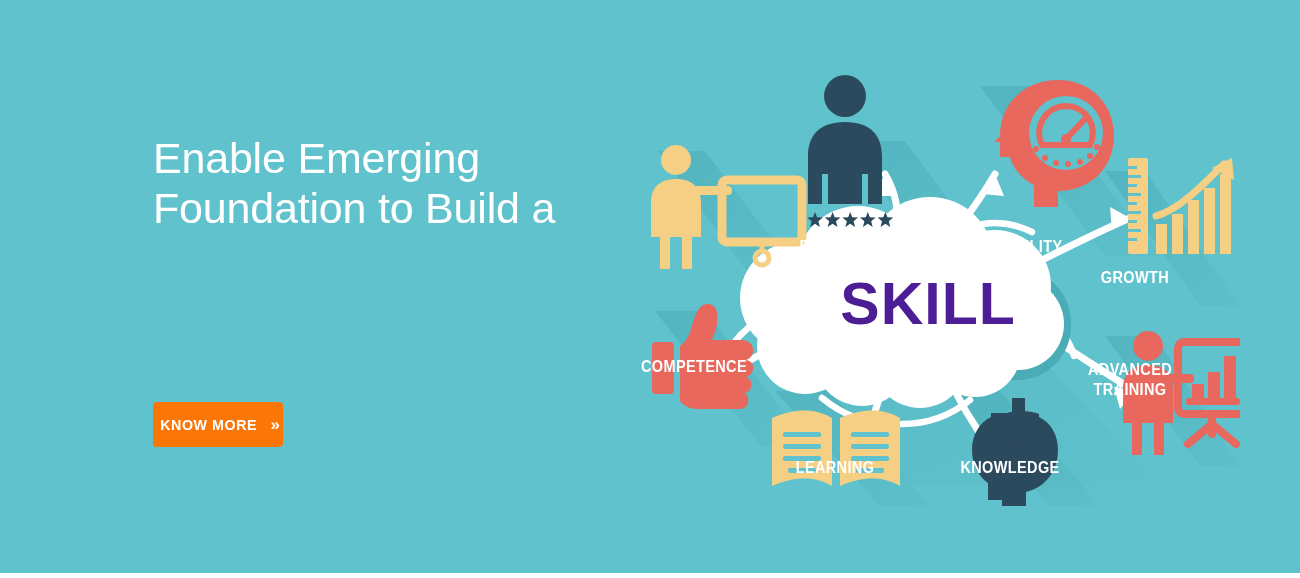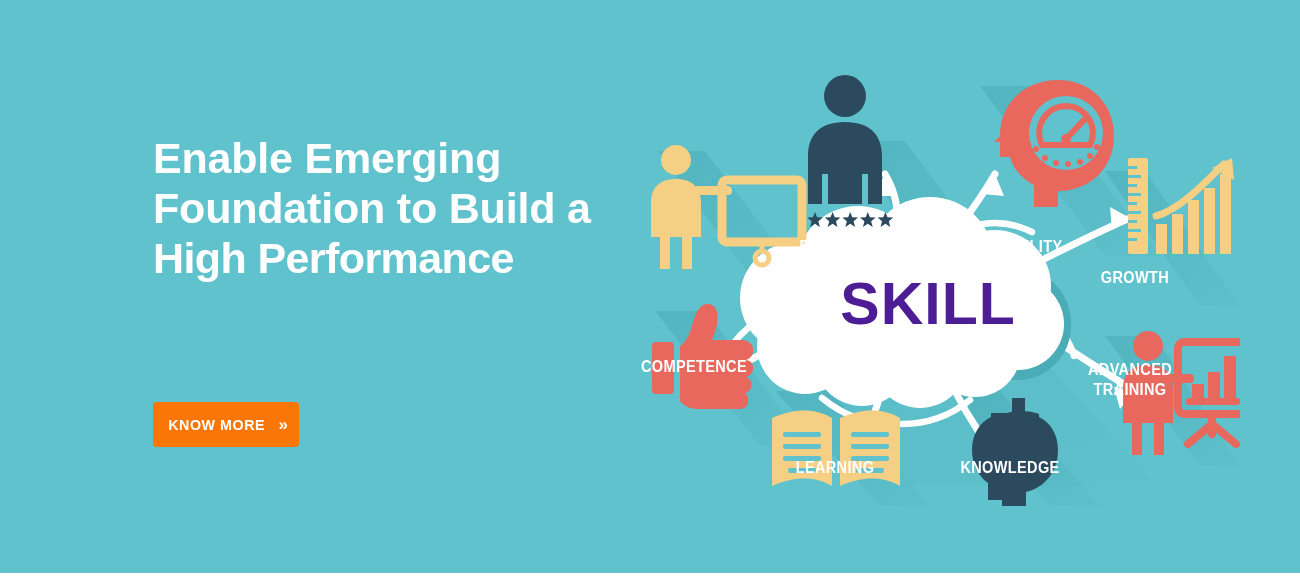--- a/index.html
+++ b/index.html
@@ -19,29 +19,29 @@
     position:absolute; left:0; top:573px;
     width:1300px; height:5px; background:#ffffff;
   }
 
   
   #copy { position:absolute; left:153px; top:133px; width:430px; }
   .head-line {
     color:#ffffff;
     font-size:43px;
     line-height:50px;
-    font-weight:700;
+    font-weight:400;
     letter-spacing:-0.2px;
     white-space:nowrap;
   }
   .head-line.bold { font-weight:700; letter-spacing:-0.6px; }
 
   #cta {
     position:absolute; left:153px; top:402px;
-    width:146px; height:45px;
+    width:130px; height:45px;
     background:#f97607;
     border-radius:4px;
     display:flex; align-items:center; justify-content:center;
     cursor:pointer;
     border:none;
   }
   #cta .lbl {
     color:#ffffff;
     font-size:15.5px;
     font-weight:700;
@@ -70,21 +70,20 @@
   }
 </style>
 </head>
 <body>
 
 <div id="banner">
 
   <div id="copy">
     <div class="head-line">Enable Emerging</div>
     <div class="head-line">Foundation to Build a</div>
-    <div class="head-line bold">High Performance</div>
   </div>
 
   <button id="cta">
     <span class="lbl">KNOW MORE</span>
     <span class="chev">»</span>
   </button>
 
   <div id="graphic">
 
     <svg width="640" height="460" viewBox="0 0 640 460">

